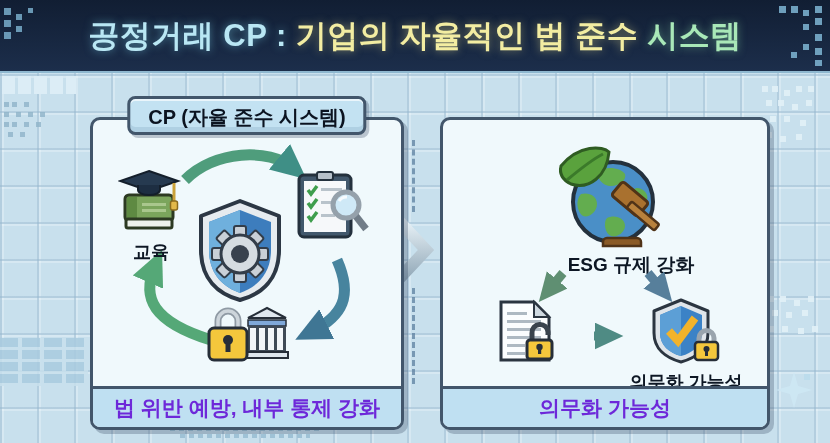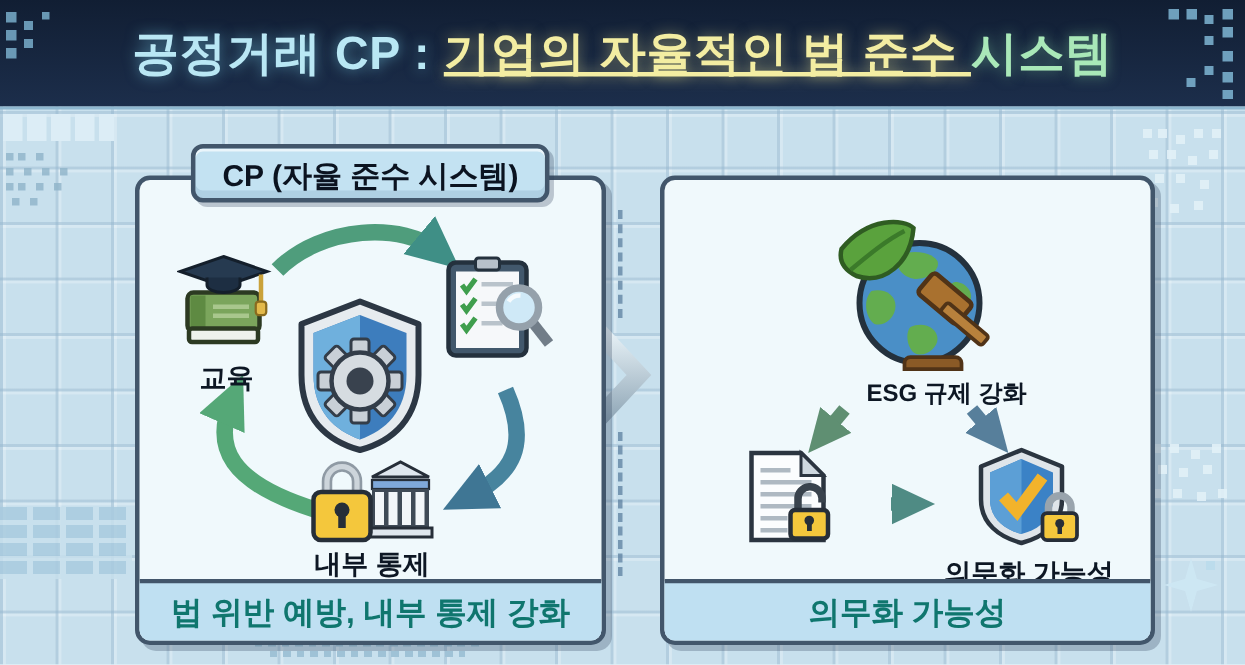--- a/index.html
+++ b/index.html
@@ -11,34 +11,34 @@
       linear-gradient(to bottom, rgba(150,184,208,.55) 2px, transparent 2px),
       linear-gradient(to right, rgba(255,255,255,.25) 4px, transparent 4px),
       linear-gradient(to bottom, rgba(255,255,255,.25) 4px, transparent 4px);
     background-size:37px 37px;}
   
   .hdr{position:absolute;left:0;top:0;width:830px;height:71px;
     background:linear-gradient(#111e33,#1c2e4b);border-bottom:2px solid #8fb8d0;
     display:flex;align-items:center;justify-content:center;}
   .hdr-title{font-size:31px;font-weight:800;letter-spacing:.5px;white-space:nowrap;}
   .seg-cyan{color:#b9e7f4;text-shadow:0 0 9px rgba(130,220,245,.55);}
-  .seg-yellow{color:#f3eda2;text-shadow:0 0 9px rgba(240,230,140,.5);text-decoration:underline;}
+  .seg-yellow{color:#f3eda2;text-shadow:0 0 9px rgba(240,230,140,.5);}
   .seg-green{color:#a9e8b8;text-shadow:0 0 9px rgba(150,235,175,.5);}
   
   .panel{position:absolute;top:117px;height:307px;background:#f0f9fc;
     border:3px solid #42566b;border-radius:10px;box-shadow:4px 4px 0 rgba(47,66,89,.28);}
   .panel.left{left:90px;width:308px;}
   .panel.right{left:440px;width:324px;}
   .pill{position:absolute;top:-24px;left:50%;transform:translateX(-50%);
     background:#c3e2f2;border:3px solid #42566b;border-radius:8px;
     padding:5px 18px 1px;font-size:20px;font-weight:800;color:#0b1320;white-space:nowrap;
     box-shadow:3px 3px 0 rgba(47,66,89,.28), inset 0 2px 0 rgba(255,255,255,.65), inset 0 -5px 0 rgba(115,155,185,.25);}
   .caption{position:absolute;left:0;right:0;bottom:0;height:38px;background:#bfe0f2;
     border-top:3px solid #42566b;border-radius:0 0 7px 7px;display:flex;align-items:center;
-    justify-content:center;font-size:21px;font-weight:800;color:#0f766e;}
+    justify-content:center;font-size:21px;font-weight:800;color:#6d28d9;}
   .node-label{position:absolute;text-align:center;font-size:18px;font-weight:800;color:#0d1724;}
   .abs{position:absolute;}
   svg{display:block;}
   
   .dash-seg{position:absolute;left:412px;width:0;border-left:3px dashed #5d80a0;opacity:.75;}
   
   .tileblock{position:absolute;left:0;top:338px;width:88px;height:48px;opacity:.85;
     background-image:
       repeating-linear-gradient(to right, transparent 0 18px, #c8e0ed 18px 22px),
       repeating-linear-gradient(to bottom, #a9cbdf 0 9px, #c8e0ed 9px 12px);}
@@ -248,21 +248,20 @@
             <rect x="71" y="26" width="6" height="22"></rect>
           </g>
         <rect x="40" y="50" width="42" height="6" fill="#dfe7ee" stroke="#262e38" stroke-width="2"></rect>
         <path d="M12,28 v-9 a10,10 0 0 1 20,0 v9" fill="none" stroke="#8f9aa4" stroke-width="7"></path>
         <path d="M12,28 v-9 a10,10 0 0 1 20,0 v9" fill="none" stroke="#cdd5db" stroke-width="3.5"></path>
         <rect x="3" y="26" width="38" height="32" rx="5" fill="#f4c73c" stroke="#262e38" stroke-width="3"></rect>
         <circle cx="22" cy="38" r="5" fill="#262e38"></circle>
         <rect x="19.5" y="38" width="5" height="12" fill="#262e38"></rect>
       </svg>
     </div>
-    <div class="node-label" style="left:95px;top:244px;width:120px">내부 통제</div>
 
     <div class="caption">법 위반 예방, 내부 통제 강화</div>
   </div>
 
   <div class="panel right">
 
     <div class="abs" style="left:108px;top:22px">
       <svg width="116" height="112" viewBox="0 0 116 112">
         <circle cx="62" cy="60" r="40" fill="#4a8fc7" stroke="#24313d" stroke-width="4"></circle>
         <g fill="#63ad4f">
@@ -271,21 +270,21 @@
           <path d="M56,76 c8,-4 18,0 18,8 c0,6 -8,12 -14,10 c-6,-2 -8,-14 -4,-18 Z"></path>
           <path d="M86,46 c6,0 12,6 10,12 c-2,6 -12,6 -14,0 c-2,-6 0,-12 4,-12 Z"></path>
         </g>
         <path d="M10,24 C28,2 52,4 58,10 C56,34 38,48 20,42 C12,38 8,32 10,24 Z" fill="#5aa23d" stroke="#2f5c22" stroke-width="3"></path>
         <path d="M16,38 C28,28 40,18 52,12" fill="none" stroke="#3b7a2a" stroke-width="3"></path>
         <rect x="62" y="48" width="34" height="18" rx="3" transform="rotate(40 79 57)" fill="#a9712f" stroke="#503317" stroke-width="3"></rect>
         <rect x="74" y="70" width="36" height="8" rx="2" transform="rotate(40 92 74)" fill="#b8813c" stroke="#503317" stroke-width="2.5"></rect>
         <path d="M56,96 h30 a4,4 0 0 1 4,4 v4 h-38 v-4 a4,4 0 0 1 4,-4 Z" fill="#8a5a26" stroke="#503317" stroke-width="2.5"></path>
       </svg>
     </div>
-    <div class="node-label" style="left:0;top:132px;width:376px;font-size:16px">ESG 규제 강화</div>
+    <div class="node-label" style="left:0;top:132px;width:376px;font-size:19px">ESG 규제 강화</div>
 
     <svg class="abs" style="left:92px;top:148px" width="36" height="36">
       <defs>
           <marker id="hG2" orient="auto" markerWidth="4" markerHeight="4" refX="1.6" refY="1.5">
             <path d="M0,0 L3.2,1.5 L0,3 Z" fill="#5f8f72"></path>
           </marker>
         </defs>
       <path d="M28,5 L13,23" fill="none" stroke="#5f8f72" stroke-width="9" marker-end="url(#hG2)"></path>
     </svg>
     <svg class="abs" style="left:198px;top:148px" width="36" height="36">

